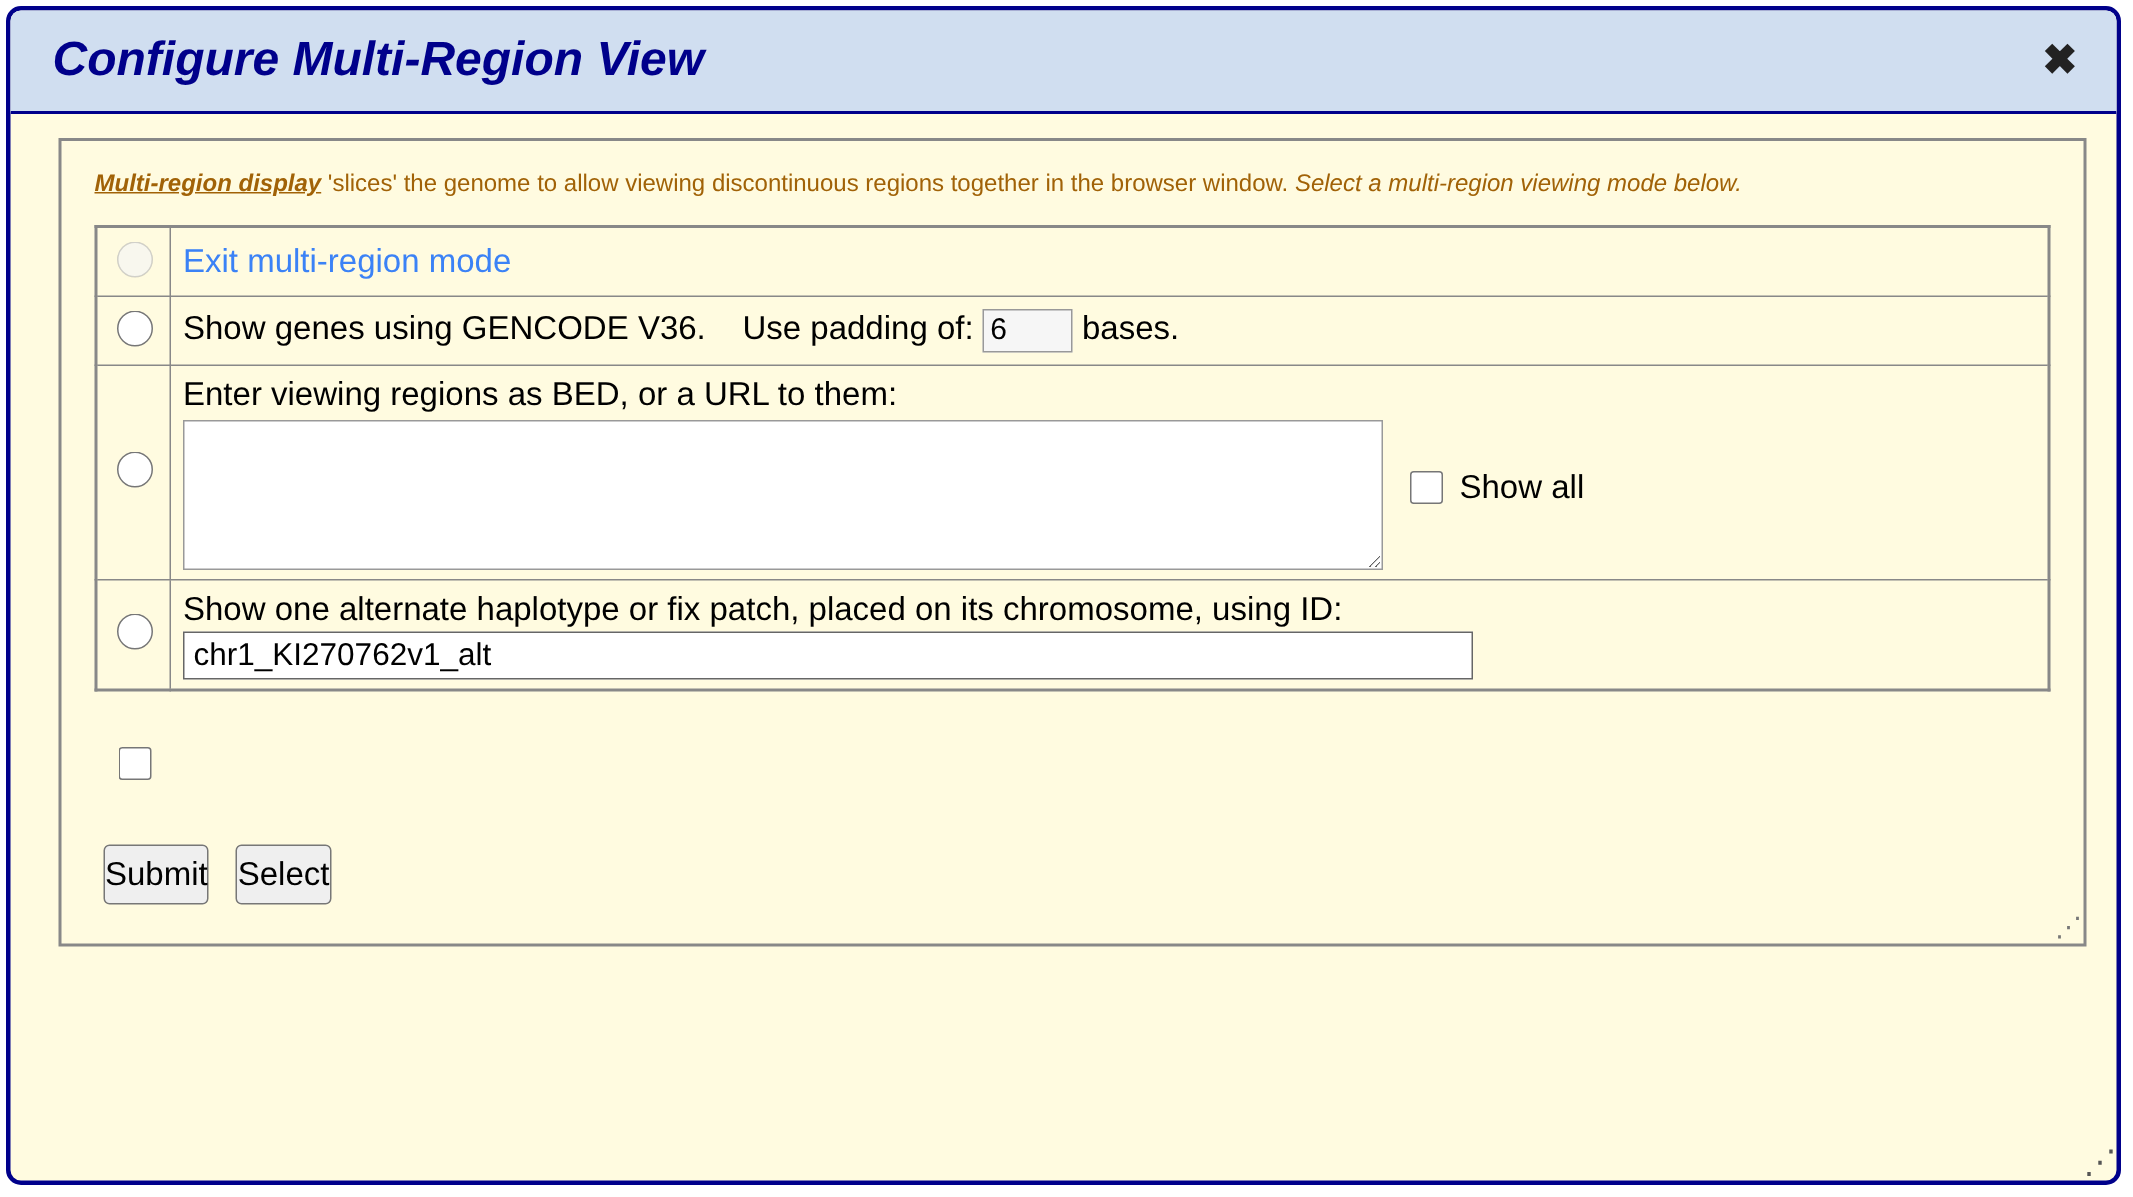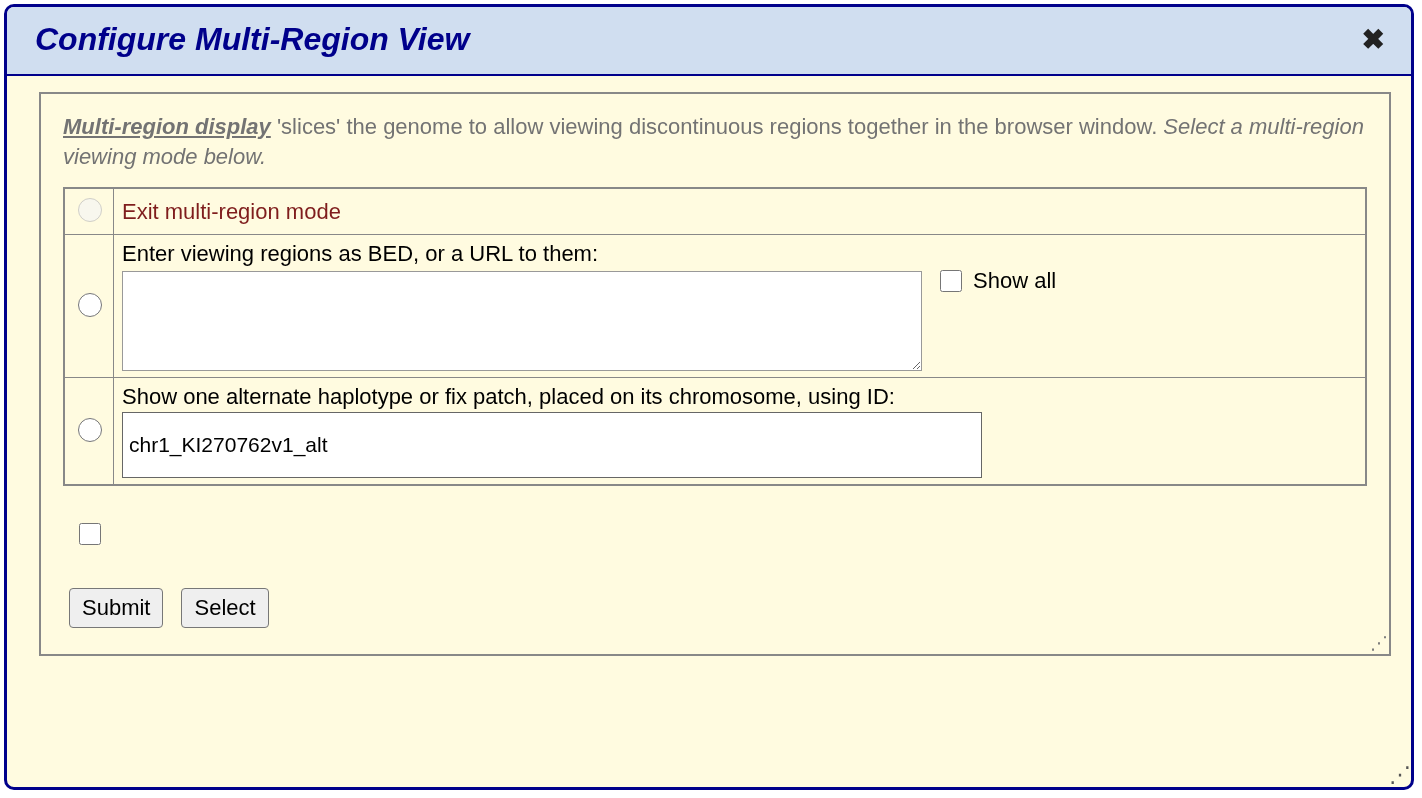--- a/index.html
+++ b/index.html
@@ -46,22 +46,22 @@
   .dialog-body {
     padding: 16px 20px 20px 32px;
   }
   .inner-panel {
     border: 2px solid #888;
     background: #FFFBE0;
     padding: 18px 22px 26px 22px;
     position: relative;
   }
   .intro {
-    font-size: 22px;
-    color: #737373;
+    font-size: 16px;
+    color: #a16207;
     line-height: 1.35;
     margin-bottom: 16px;
   }
   .intro .mrd {
     font-weight: bold;
     font-style: italic;
     text-decoration: underline;
   }
   .intro .sel {
     font-style: italic;
@@ -85,21 +85,21 @@
   input[type=radio] {
     width: 24px;
     height: 24px;
     accent-color: #1E73E8;
     cursor: pointer;
   }
   input[type=radio]:disabled {
     cursor: default;
   }
   .disabled-text {
-    color: #7f1d1d;
+    color: #3b82f6;
   }
   input.num {
     width: 60px;
     font-size: 20px;
     padding: 2px 4px;
     border: 1px solid #999;
     background: #f6f6f6;
     font-family: inherit;
   }
   textarea.bed {
@@ -108,60 +108,60 @@
     height: 100px;
     margin-top: 4px;
     font-size: 18px;
     border: 1px solid #999;
     background: #fff;
     resize: both;
     font-family: inherit;
   }
   .bed-row-inner {
     display: flex;
-    align-items: flex-start;
+    align-items: center;
     gap: 14px;
   }
   input[type=checkbox] {
     width: 22px;
     height: 22px;
     cursor: pointer;
     border-radius: 4px;
   }
   .showall {
     display: flex;
     align-items: center;
     gap: 8px;
     font-size: 22px;
     padding-bottom: 6px;
   }
   input.haplo {
     width: 860px;
     font-size: 21px;
-    padding: 20px 6px;
+    padding: 3px 6px;
     border: 1px solid #666;
     background: #fff;
     font-family: inherit;
     margin-top: 2px;
   }
   .hl-row {
     display: flex;
     align-items: center;
     gap: 12px;
     font-size: 22px;
     margin: 34px 0 40px 12px;
   }
   .buttons {
     display: flex;
     gap: 18px;
     margin-left: 6px;
   }
   button.action {
     font-size: 22px;
-    padding: 6px 12px;
+    padding: 6px 0;
     background: #efefef;
     border: 1px solid #777;
     border-radius: 4px;
     cursor: pointer;
     font-family: inherit;
   }
   .resize-grip {
     position: absolute;
     right: 2px;
     bottom: 2px;
@@ -209,20 +209,28 @@
           <td class="radio-cell">
             <input type="radio" name="mode" disabled="" style="">
           </td>
           <td class="disabled-text">Exit multi-region mode</td>
         </tr>
         <tr>
           <td class="radio-cell">
             <input type="radio" name="mode" style="">
           </td>
           <td>
+            <span>Show genes using GENCODE V36.&nbsp;&nbsp;&nbsp; Use padding of: </span><input class="num" type="text" value="6" style=""><span> bases.</span>
+          </td>
+        </tr>
+        <tr>
+          <td class="radio-cell">
+            <input type="radio" name="mode" style="">
+          </td>
+          <td>
             <span>Enter viewing regions as BED, or a URL to them:</span>
             <div class="bed-row-inner">
               <textarea class="bed" style=""></textarea>
               <label class="showall">
                 <input type="checkbox" style="">
                 <span>Show all</span>
               </label>
             </div>
           </td>
         </tr>

